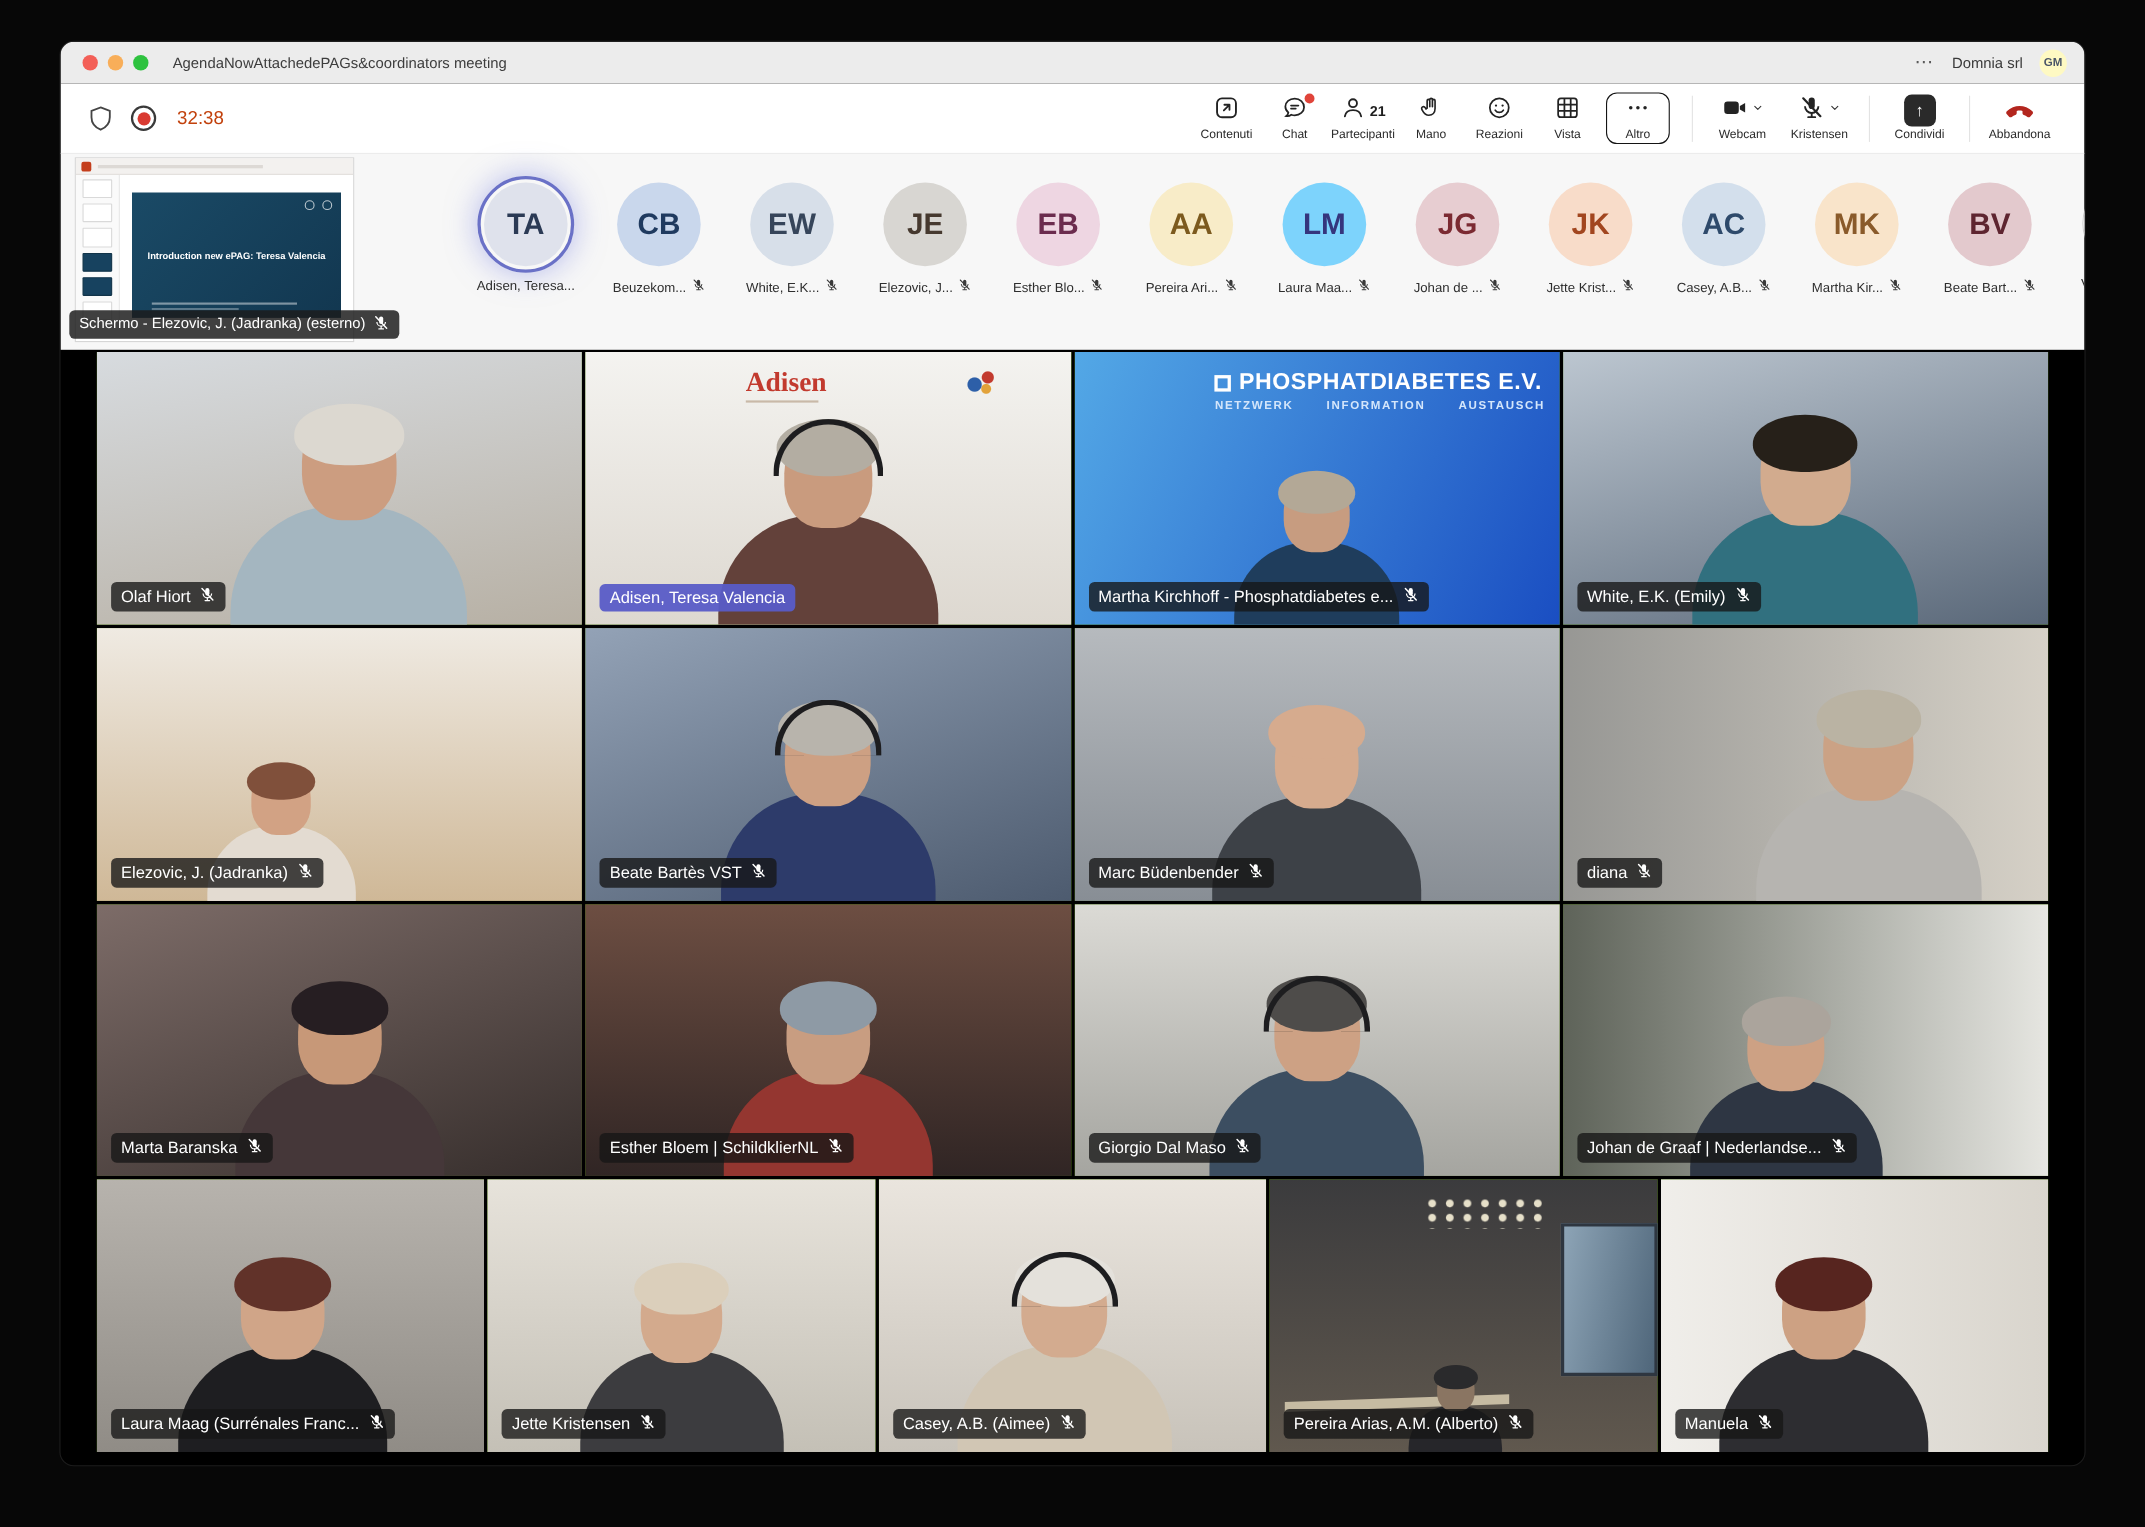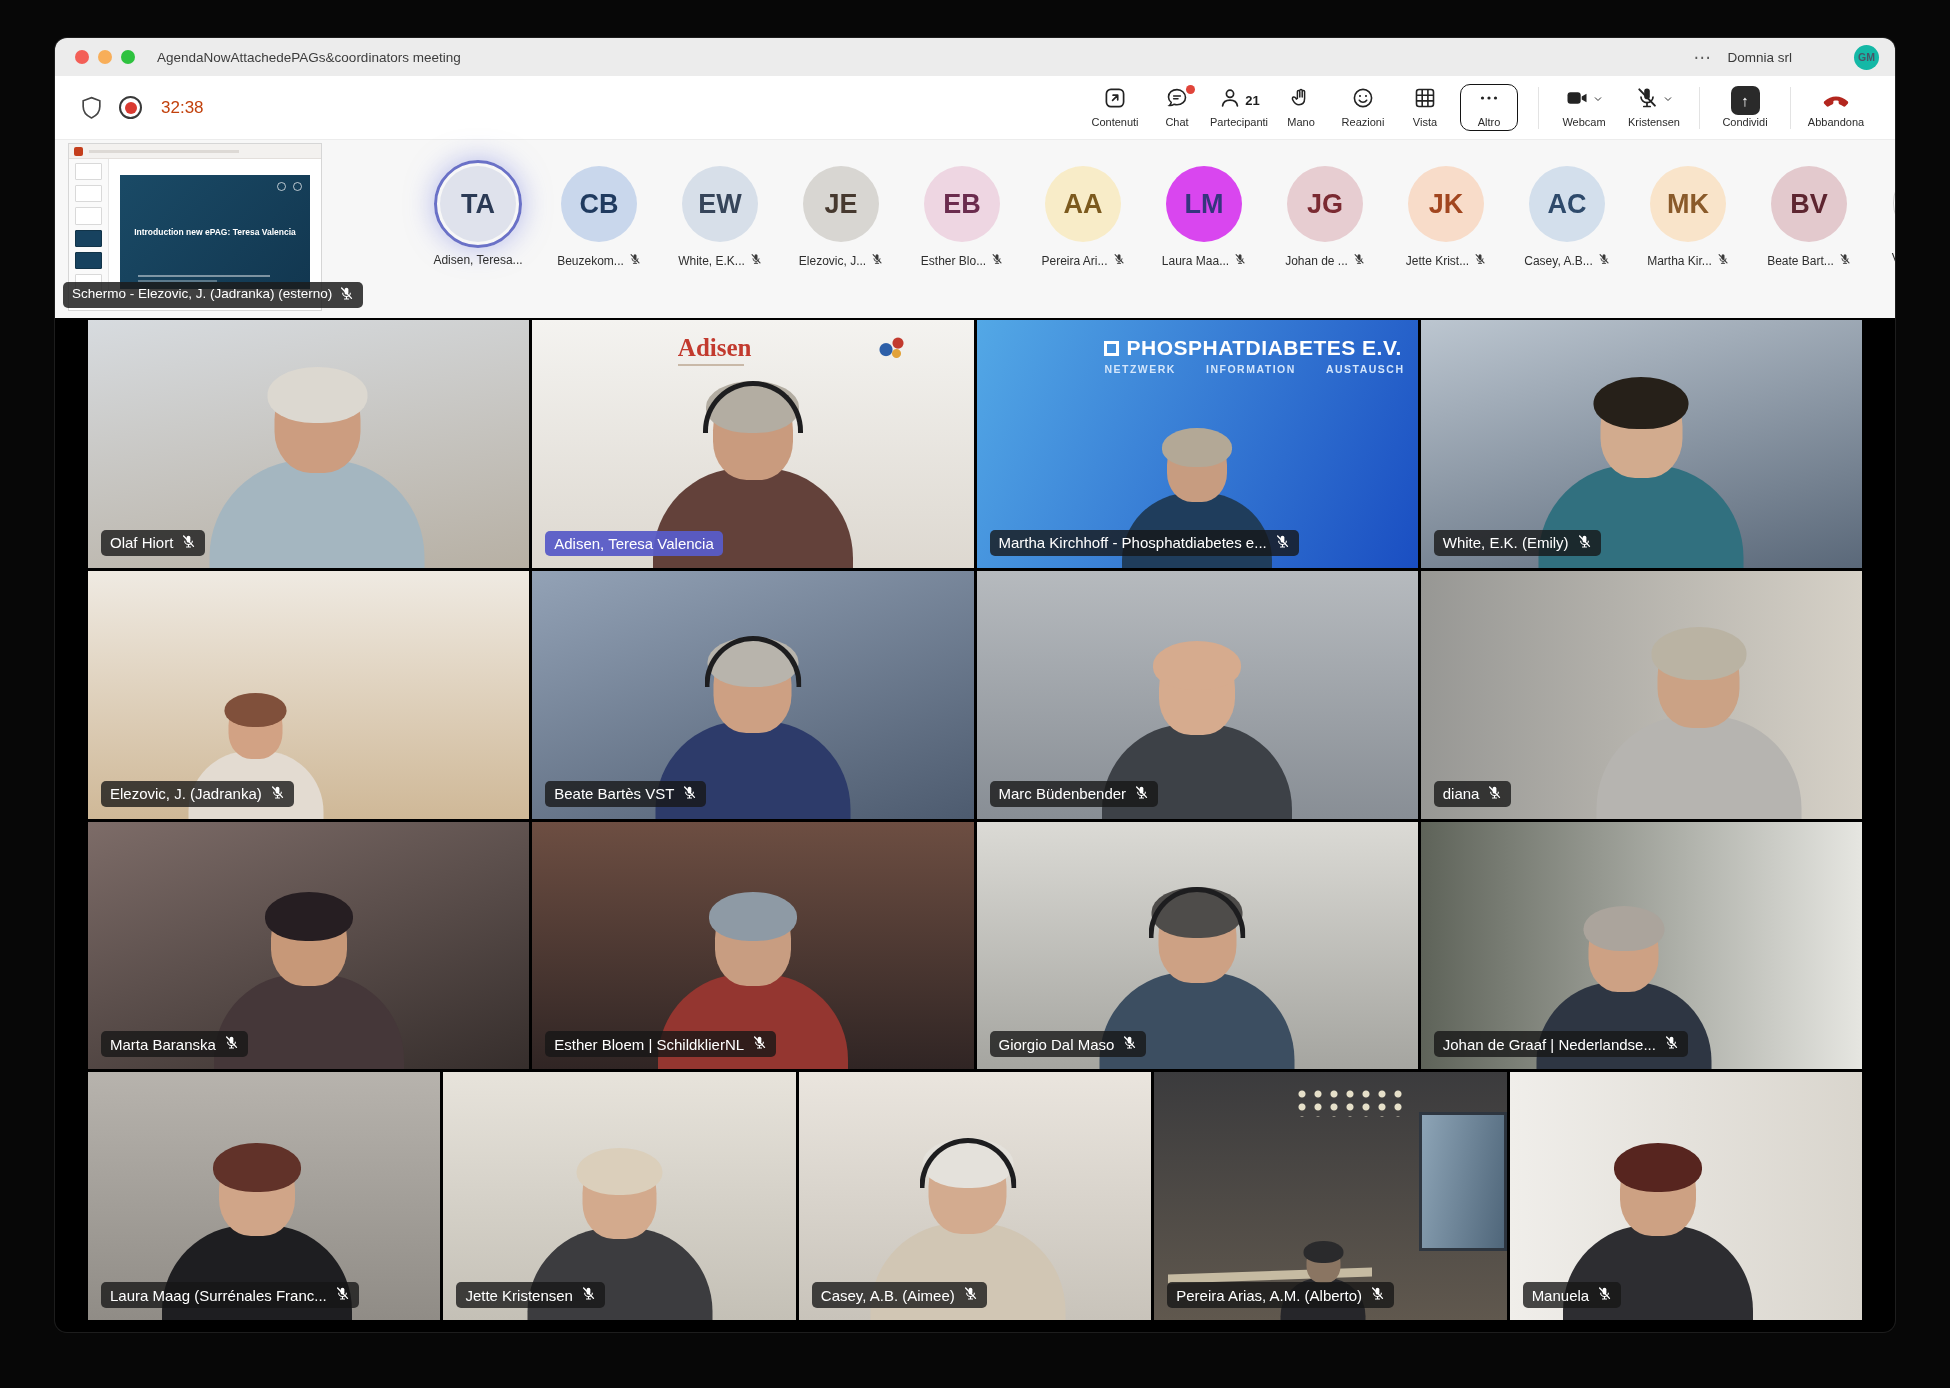--- a/index.html
+++ b/index.html
@@ -10,22 +10,22 @@
 
   
   .titlebar { height:38px; background:#ececec; display:flex; align-items:center; padding:0 20px; position:relative; }
   .lights { display:flex; gap:9px; }
   .light { width:14px; height:14px; border-radius:50%; display:inline-block; }
   .l-red{ background:#f35f57; } .l-yel{ background:#f8ae59; } .l-grn{ background:#2ec23f; }
   .win-title { margin-left:22px; font-size:13.5px; color:#3d3d3d; }
   .titlebar-right { position:absolute; right:16px; top:0; height:38px; display:flex; align-items:center; gap:15px; }
   .more-dots { color:#5a5a5a; font-size:17px; letter-spacing:2px; cursor:pointer; }
   .account-name { font-size:13.5px; color:#3a3a3a; }
-  .account-avatar { width:25px; height:25px; border-radius:50%; background:#14b8a6; color:#4a5568;
-                    font-size:10.5px; font-weight:bold; display:flex; align-items:center; justify-content:center;margin-left:47px; }
+  .account-avatar { width:25px; height:25px; border-radius:50%; background:#fef9c3; color:#4a5568;
+                    font-size:10.5px; font-weight:bold; display:flex; align-items:center; justify-content:center; }
 
   
   .toolbar { height:64px; background:#fff; display:flex; align-items:center; padding:0 24px; border-bottom:1px solid #ececec; }
   .tool-left { display:flex; align-items:center; gap:15px; }
   .shield svg { width:25px; height:25px; display:block; }
   .rec { width:23px; height:23px; border-radius:50%; border:2px solid #3a3a3a; position:relative; }
   .rec::after { content:''; position:absolute; inset:3.5px; background:#d93a31; border-radius:50%; }
   .timer { font-size:17px; color:#c2410c; margin-left:4px; }
   .tool-right { margin-left:auto; display:flex; align-items:center; }
   .tb-btn { width:62px; display:flex; flex-direction:column; align-items:center; gap:3px; cursor:pointer; position:relative; padding:2px 0; }
@@ -355,21 +355,21 @@
               <span>Pereira Ari...</span>
               <span><svg width="12" height="12" viewBox="0 0 24 24" fill="none">
                   <rect x="9" y="2.6" width="6" height="11" rx="3" fill="#3a3a3a"></rect>
                   <path d="M5.8 10.6a6.2 6.2 0 0012.4 0" stroke="#3a3a3a" stroke-width="1.8"></path>
                   <path d="M12 17v3.2M8.7 20.8h6.6" stroke="#3a3a3a" stroke-width="1.8" stroke-linecap="round"></path>
                   <path d="M4.2 3.2L20 19.8" stroke="#3a3a3a" stroke-width="2.2" stroke-linecap="round"></path>
                 </svg></span>
             </div>
           </div>
           <div class="av-col">
-            <div class="av-circle" style="background:#d946ef;color:#35357d">LM</div>
+            <div class="av-circle" style="background:#7dd3fc;color:#35357d">LM</div>
             <div class="av-name">
               <span>Laura Maa...</span>
               <span><svg width="12" height="12" viewBox="0 0 24 24" fill="none">
                   <rect x="9" y="2.6" width="6" height="11" rx="3" fill="#3a3a3a"></rect>
                   <path d="M5.8 10.6a6.2 6.2 0 0012.4 0" stroke="#3a3a3a" stroke-width="1.8"></path>
                   <path d="M12 17v3.2M8.7 20.8h6.6" stroke="#3a3a3a" stroke-width="1.8" stroke-linecap="round"></path>
                   <path d="M4.2 3.2L20 19.8" stroke="#3a3a3a" stroke-width="2.2" stroke-linecap="round"></path>
                 </svg></span>
             </div>
           </div>

